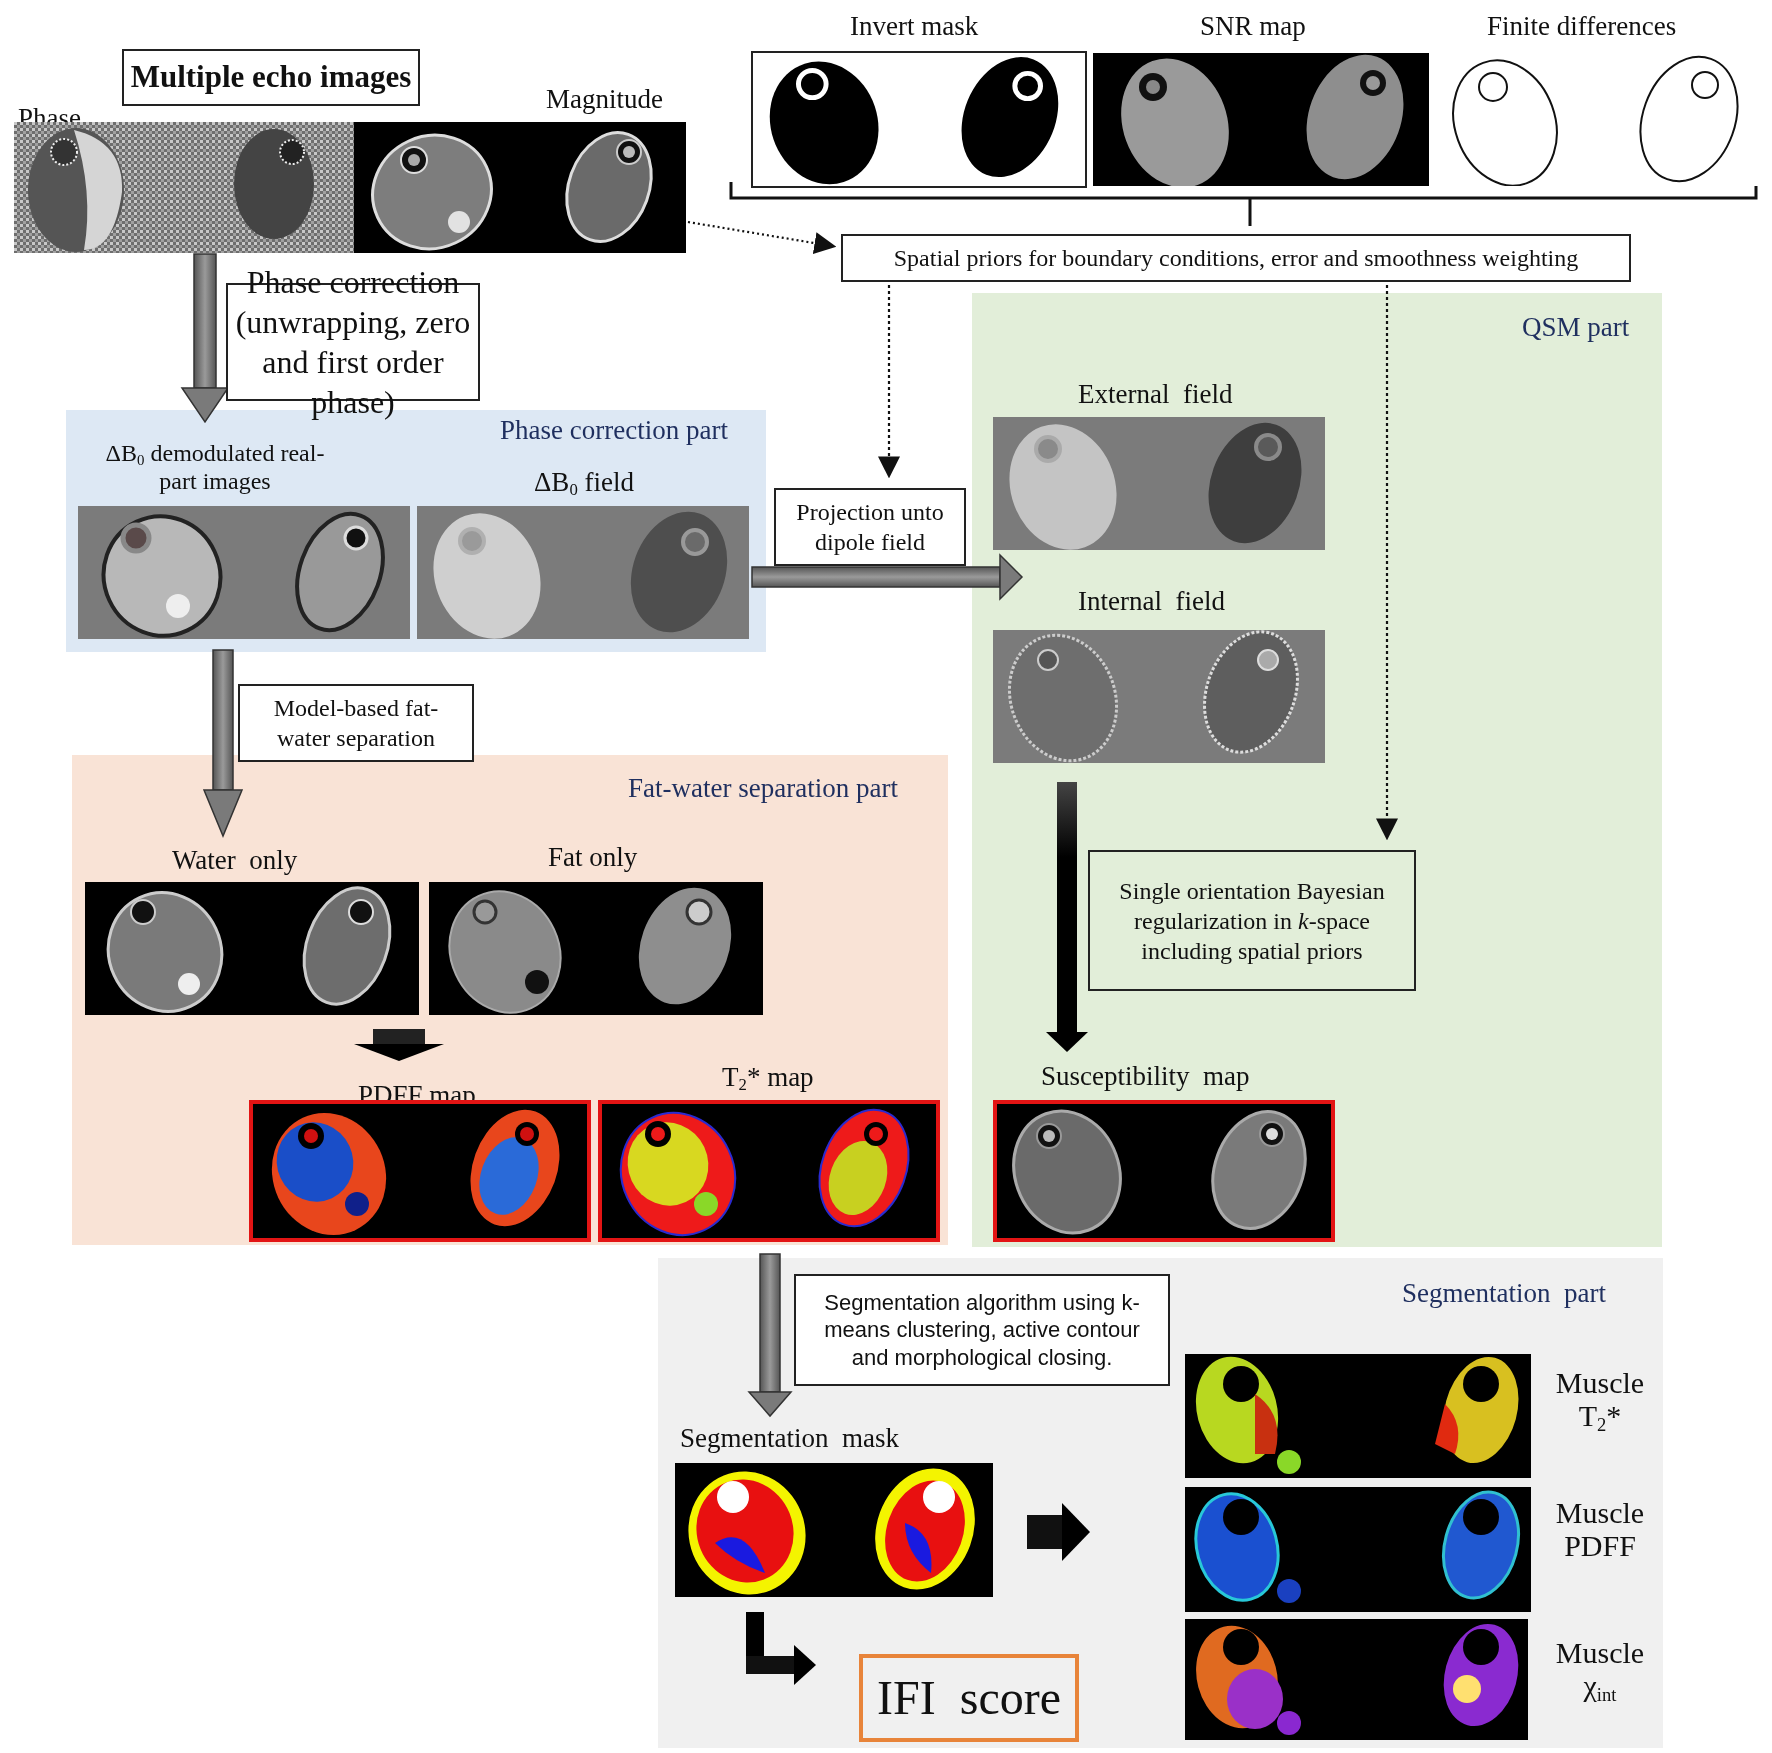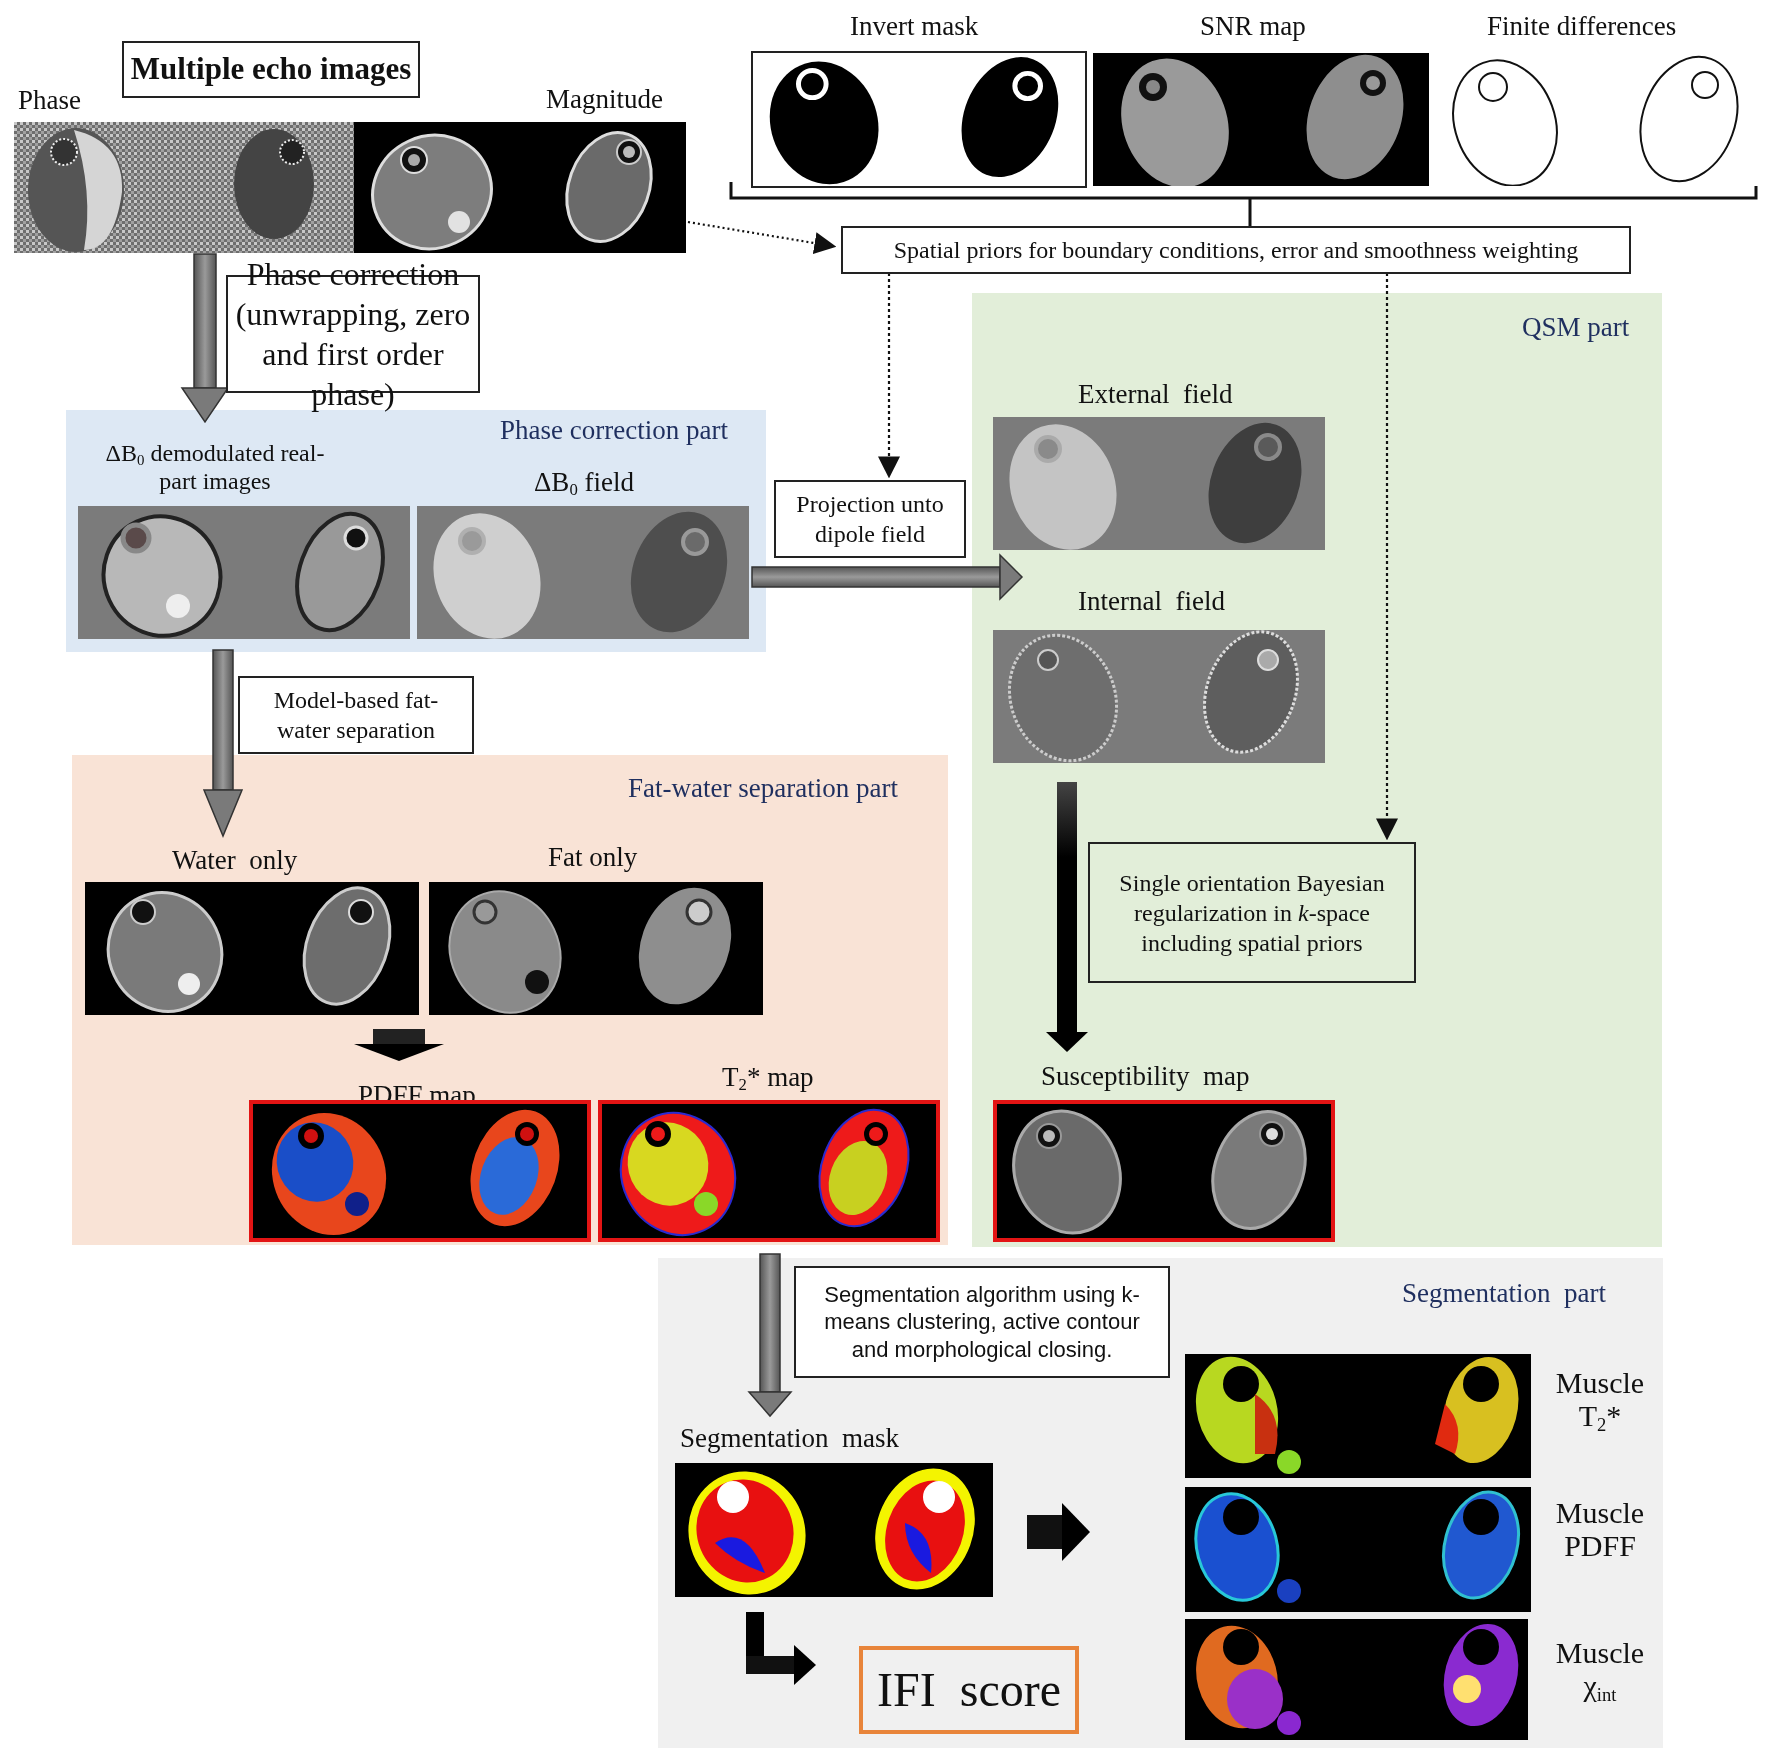--- a/index.html
+++ b/index.html
@@ -1,21 +1,21 @@
 <!DOCTYPE html>
 <html><head>
 <meta charset="utf-8">
 <style>
   html,body{margin:0;padding:0;background:#ffffff;}
   body{width:1772px;height:1753px;position:relative;overflow:hidden;font-family:"Liberation Serif","DejaVu Serif",serif;color:#111;}
   .abs{position:absolute;}
   .region{position:absolute;}
   .lbl{position:absolute;font-size:27px;white-space:nowrap;text-align:center;line-height:1.1;}
   .part{position:absolute;font-size:27px;color:#1f2f5f;white-space:nowrap;}
-  .box{position:absolute;background:#fff;border:2px solid #222;box-sizing:border-box;text-align:center;font-size:25px;line-height:1.25;display:flex;align-items:center;justify-content:center;padding:6px 6px;}
+  .box{position:absolute;background:#fff;border:2px solid #222;box-sizing:border-box;text-align:center;font-size:25px;line-height:1.25;display:flex;align-items:center;justify-content:center;padding:6px 6px;margin-top:8px;}
   .img{position:absolute;box-sizing:border-box;overflow:hidden;}
   .img svg{width:100%;height:100%;display:block;}
   .redframe{border:4px solid #e31414;}
   sub{font-size:0.62em;vertical-align:-0.25em;}
   .sans{font-family:"Liberation Sans","DejaVu Sans",sans-serif;}
 </style>
 </head>
 <body>
 
 <div class="region" style="left:66px;top:410px;width:700px;height:242px;background:#dde8f4;"></div>
@@ -89,21 +89,21 @@
   <path d="M731,182 L731,198 L1756,198 L1756,182 M1250,198 L1250,226" fill="none" stroke="#111" stroke-width="3"></path>
 
   <path d="M688,222 L832,246" stroke="#111" stroke-width="2.2" stroke-dasharray="2,3" fill="none" marker-end="url(#mDot)"></path>
   <path d="M889,273 L889,474" stroke="#111" stroke-width="2.2" stroke-dasharray="3,3" fill="none" marker-end="url(#mDot)"></path>
   <path d="M1387,273 L1387,836" stroke="#111" stroke-width="2.2" stroke-dasharray="3,3" fill="none" marker-end="url(#mDot)"></path>
 </svg>
 
 <div class="box" style="left:122px;top:41px;width:298px;height:57px;font-size:31px;font-weight:bold;">
   <span>Multiple echo images</span>
 </div>
-<div class="lbl" style="left:18px;top:86px;">Phase</div>
+<div class="lbl" style="left:18px;top:104px;">Phase</div>
 <div class="lbl" style="left:546px;top:85px;">Magnitude</div>
 
 <div class="img" style="left:14px;top:122px;width:340px;height:131px;background:#8c8c8c;">
   <svg viewBox="0 0 340 131" preserveAspectRatio="none">
     <defs>
         <pattern id="noise" width="6" height="6" patternUnits="userSpaceOnUse">
           <rect width="6" height="6" fill="#6e6e6e"></rect>
           <rect width="3" height="3" fill="#c8c8c8"></rect>
           <rect x="3" y="3" width="3" height="3" fill="#a0a0a0"></rect>
         </pattern>

